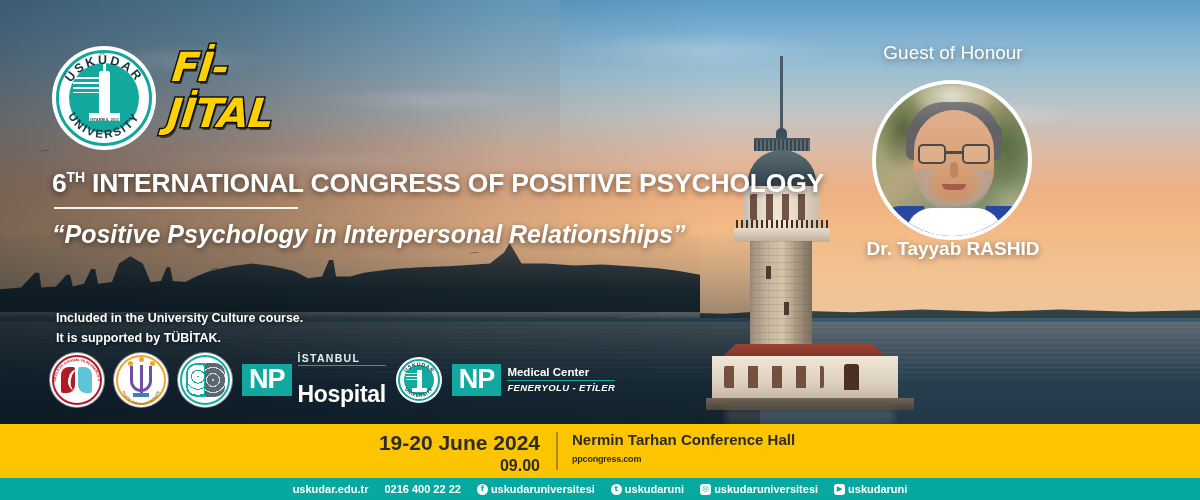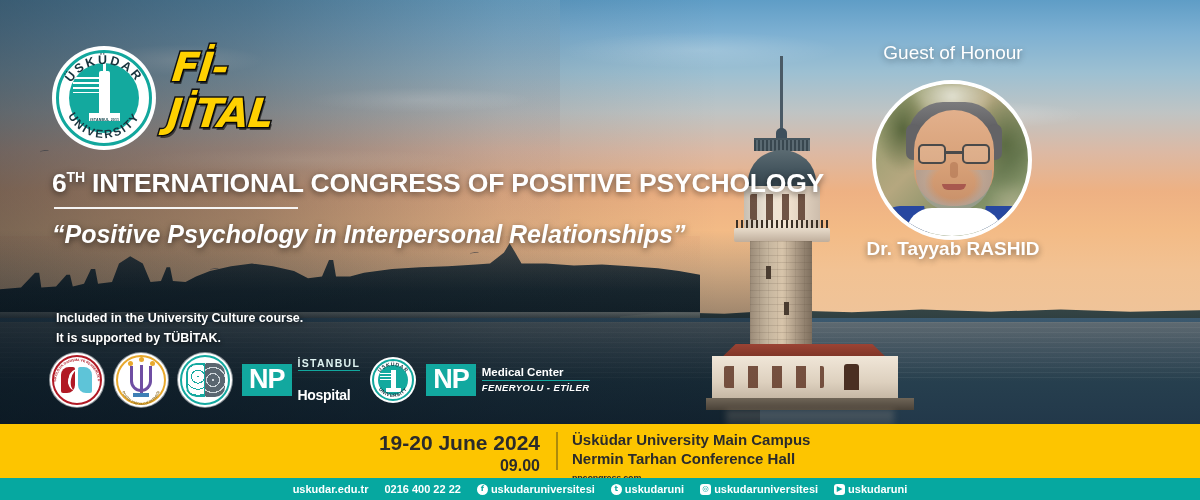--- a/index.html
+++ b/index.html
@@ -274,21 +274,21 @@
 
   .np-block { display:flex; align-items:center; gap:6px; }
   .np-badge {
     background:#12a89f; color:#fff; font-weight:bold; font-size:27px;
     padding:2px 7px 3px; letter-spacing:-1px; line-height:1;
     font-family:"Liberation Sans", sans-serif;
   }
   .np-words { color:#ffffff; line-height:1.02; }
   .np-top { font-size:10.5px; font-weight:bold; letter-spacing:1.3px; color:#dff3f1;
      border-bottom:1.5px solid #12a89f; padding-bottom:1px; }
-  .np-bot { font-size:14px; font-weight:bold; letter-spacing:-.3px; margin-top:17px; }
+  .np-bot { font-size:23px; font-weight:bold; letter-spacing:-.3px; margin-top:17px; }
   .np-top2 { font-size:11.5px; font-weight:bold; color:#ffffff; border-bottom:1.5px solid #12a89f; padding-bottom:1px; }
   .np-bot2 { font-size:9.5px; font-weight:bold; font-style:italic; letter-spacing:.4px; margin-top:2px; color:#fff; }
 
   .uu-small { position:relative; width:46px; height:46px; border-radius:50%; background:#fff; }
   .uus-ring { position:absolute; inset:2px; border-radius:50%; border:2px solid #12a79d; }
   .uus-inner { position:absolute; left:8px; top:8px; width:30px; height:30px; border-radius:50%; background:#13a99e; overflow:hidden; }
   .uus-tower { position:absolute; left:13px; top:5px; width:5px; height:20px; background:#fff; }
   .uus-base { position:absolute; left:8px; top:23px; width:15px; height:4px; background:#fff; }
   .uus-rays { position:absolute; left:2px; top:8px; width:11px; height:8px;
      background:repeating-linear-gradient(180deg,#fff 0 1px, rgba(0,0,0,0) 1px 3px); }
@@ -585,21 +585,20 @@
   <div class="goh-name">Dr. Tayyab RASHID</div>
 
 
   <div class="yellow-bar">
     <div class="yb-date">
       <span>19-20 June 2024</span>
       <span class="yb-time">09.00</span>
     </div>
     <div class="yb-divider"></div>
     <div class="yb-venue">
-      <div>Üsküdar University Main Campus</div>
       <div>Nermin Tarhan Conference Hall</div>
       <span class="yb-site">ppcongress.com</span>
     </div>
   </div>
 
   <div class="teal-bar">
     <span class="tb-item">uskudar.edu.tr</span>
     <span class="tb-item">0216 400 22 22</span>
     <span class="soc">
       <span class="soc-ic">f</span>

